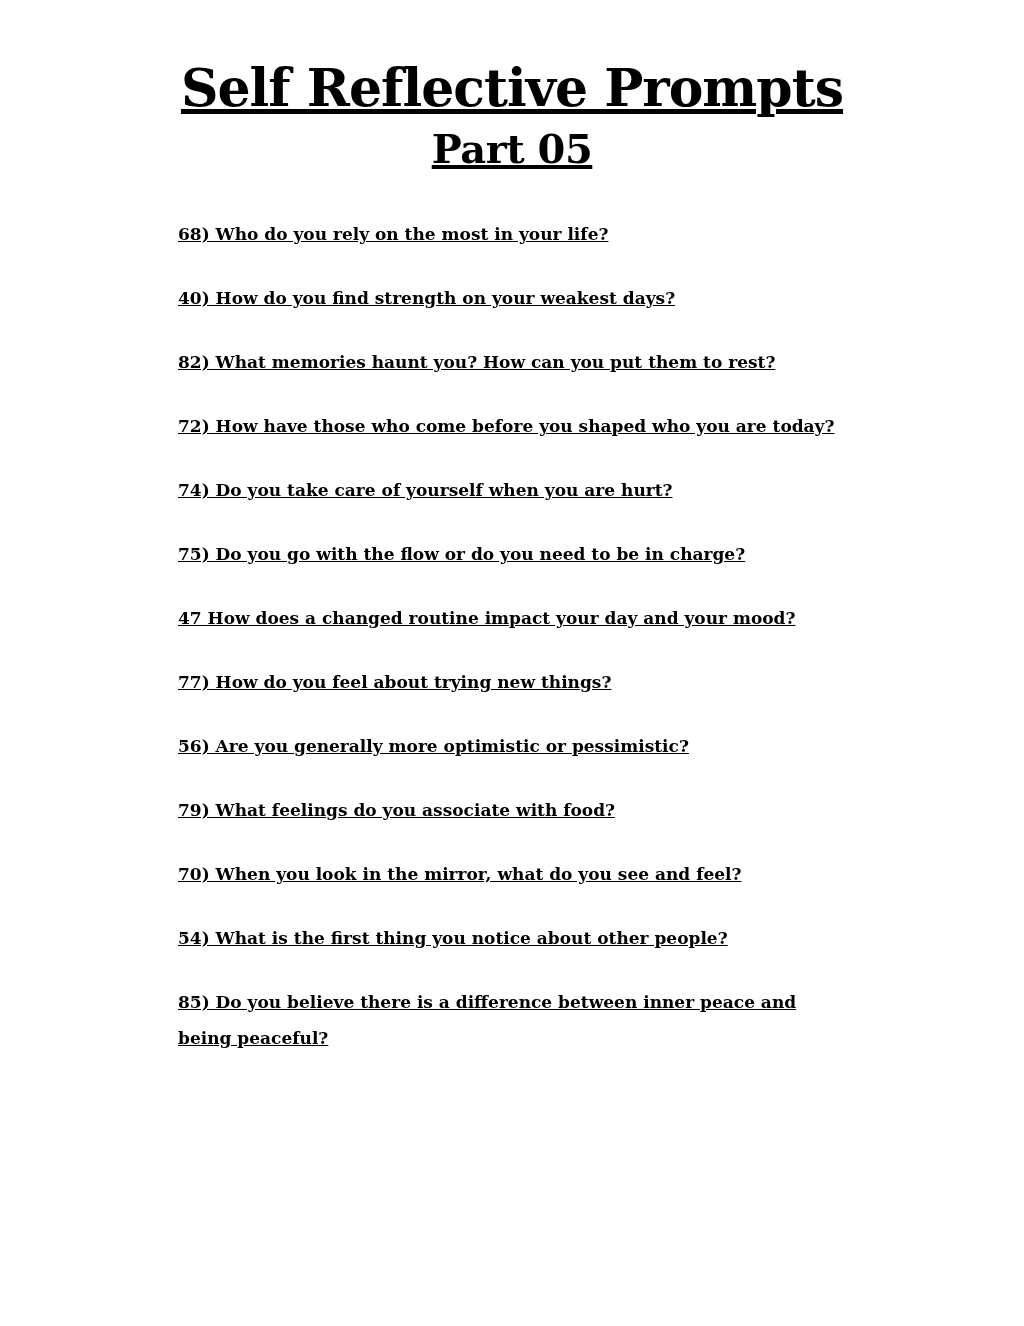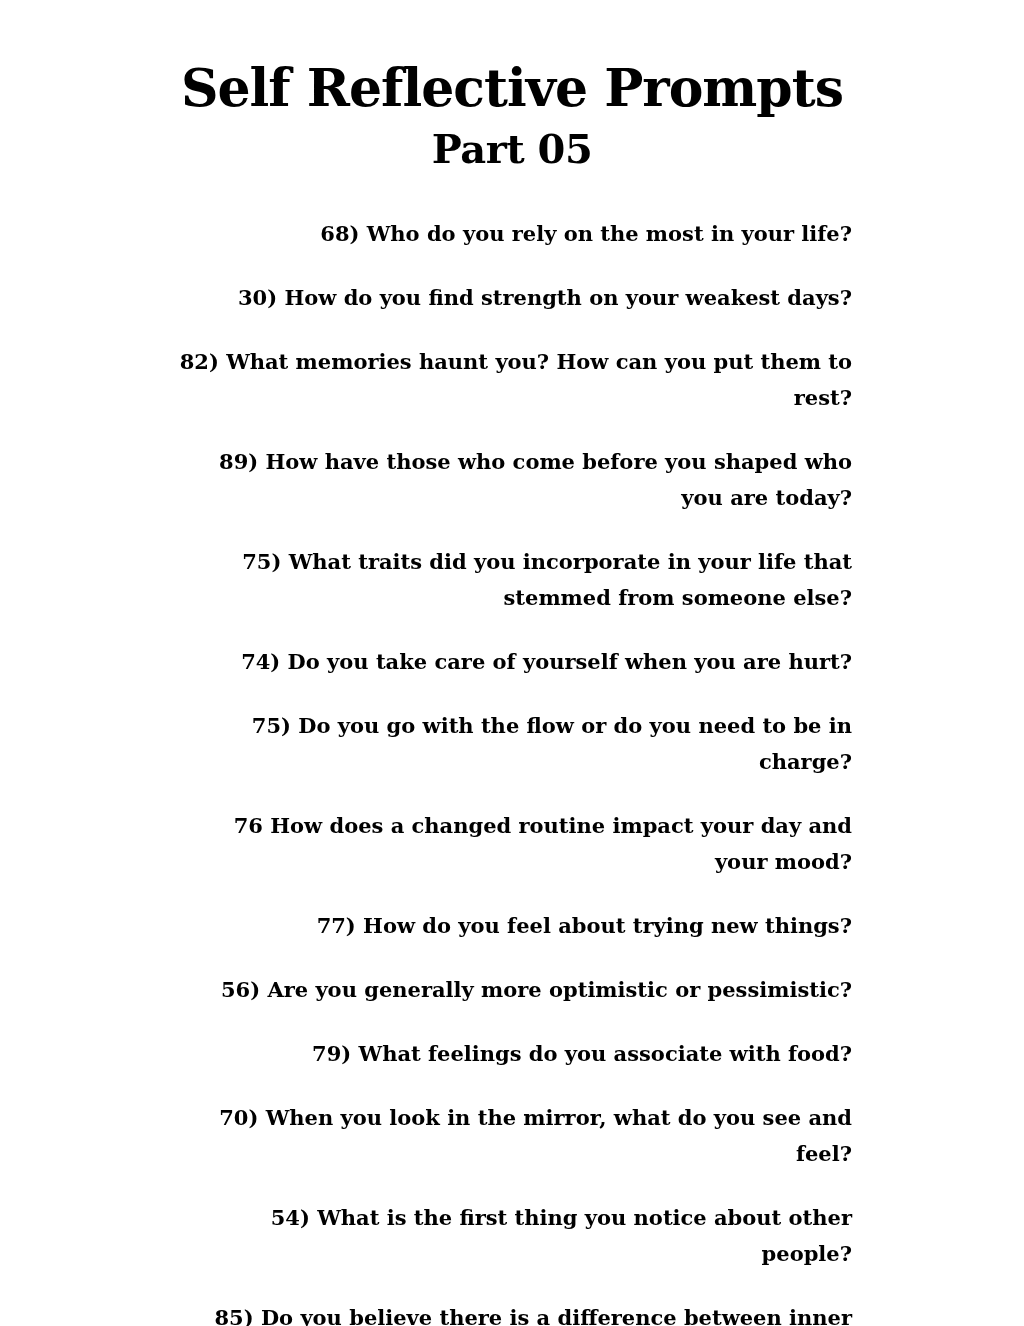--- a/index.html
+++ b/index.html
@@ -10,20 +10,21 @@
   .page {
     position: relative;
     width: 828px;
     height: 1326px;
     margin: 0 auto;
     background: #ffffff;
     color: #000000;
     font-family: "DejaVu Serif", "Liberation Serif", serif;
     box-sizing: border-box;
     overflow: hidden;
+    text-decoration: underline;
   }
   .doc-header {
     padding-top: 58px;
     text-align: center;
   }
   .doc-header h1 {
     margin: 0;
     font-size: 52px;
     line-height: 1.15;
     font-weight: bold;
@@ -35,44 +36,42 @@
     line-height: 1.15;
     font-weight: bold;
     letter-spacing: -0.5px;
   }
   .prompt-list {
     margin-top: 44px;
     padding: 0 74px 0 80px;
   }
   .prompt-list p {
     margin: 0 0 28px 0;
-    font-size: 21px;
+    font-size: 17px;
     line-height: 36px;
     font-weight: bold;
     max-width: 870px;
-    text-align: right;
   }
 </style>
 </head>
 <body>
 
 <div class="page">
   <header class="doc-header">
     <h1>Self Reflective Prompts</h1>
     <h2>Part 05</h2>
   </header>
   <main class="prompt-list">
     <p>68) Who do you rely on the most in your life?</p>
-    <p>30) How do you find strength on your weakest days?</p>
+    <p>40) How do you find strength on your weakest days?</p>
     <p>82) What memories haunt you? How can you put them to rest?</p>
-    <p>89) How have those who come before you shaped who you are today?</p>
-    <p>75) What traits did you incorporate in your life that stemmed from someone else?</p>
+    <p>72) How have those who come before you shaped who you are today?</p>
     <p>74) Do you take care of yourself when you are hurt?</p>
     <p>75) Do you go with the flow or do you need to be in charge?</p>
-    <p>76 How does a changed routine impact your day and your mood?</p>
+    <p>47 How does a changed routine impact your day and your mood?</p>
     <p>77) How do you feel about trying new things?</p>
     <p>56) Are you generally more optimistic or pessimistic?</p>
     <p>79) What feelings do you associate with food?</p>
     <p>70) When you look in the mirror, what do you see and feel?</p>
     <p>54) What is the first thing you notice about other people?</p>
     <p>85) Do you believe there is a difference between inner peace and being peaceful?</p>
   </main>
 </div>
 
 </body></html>

